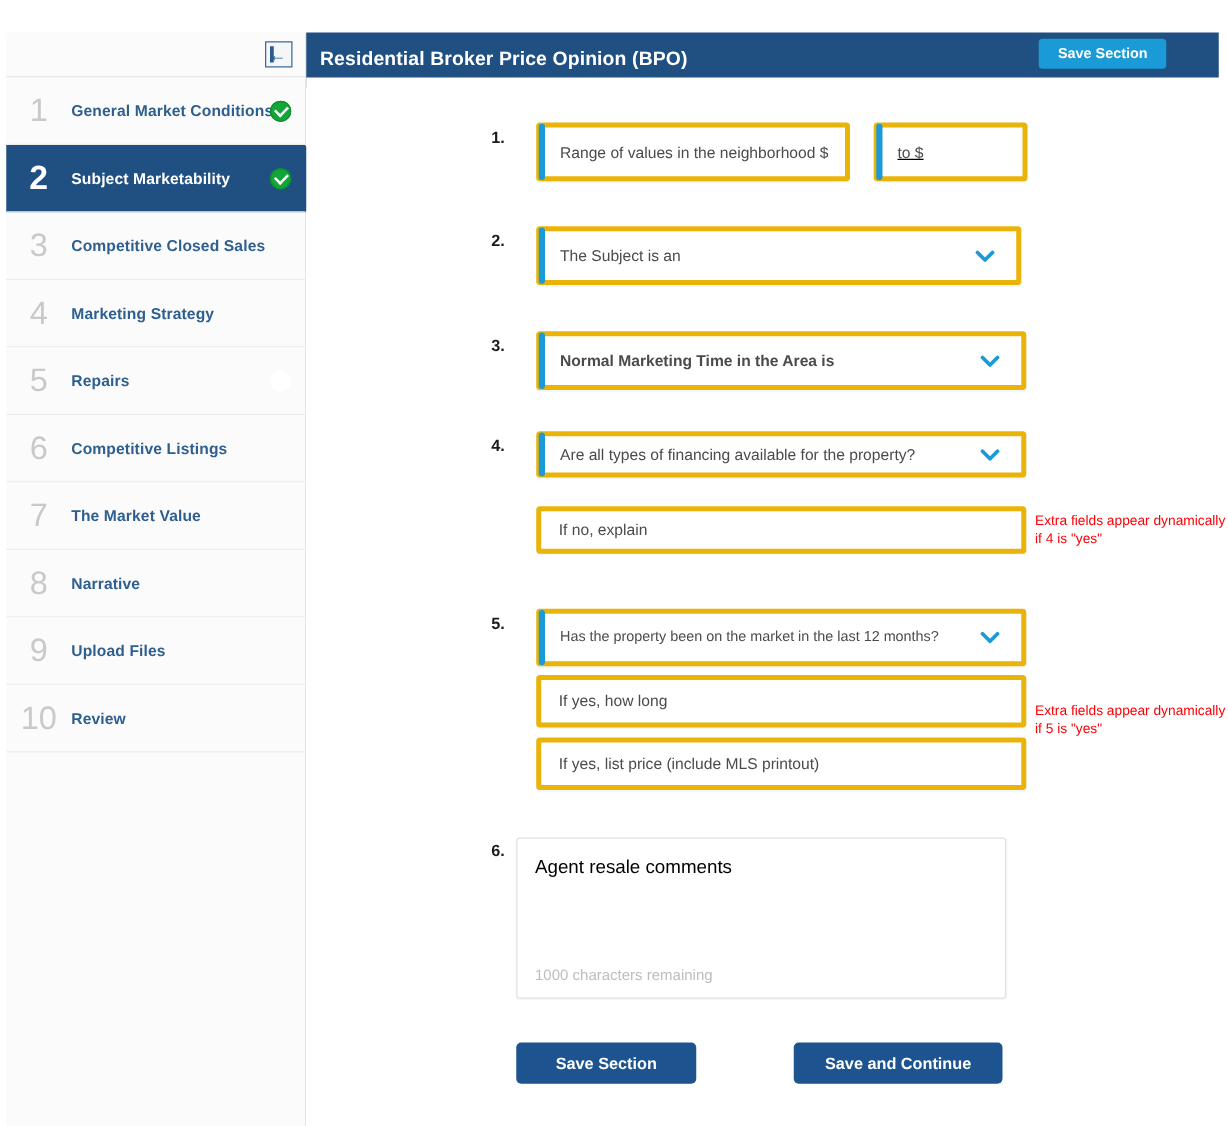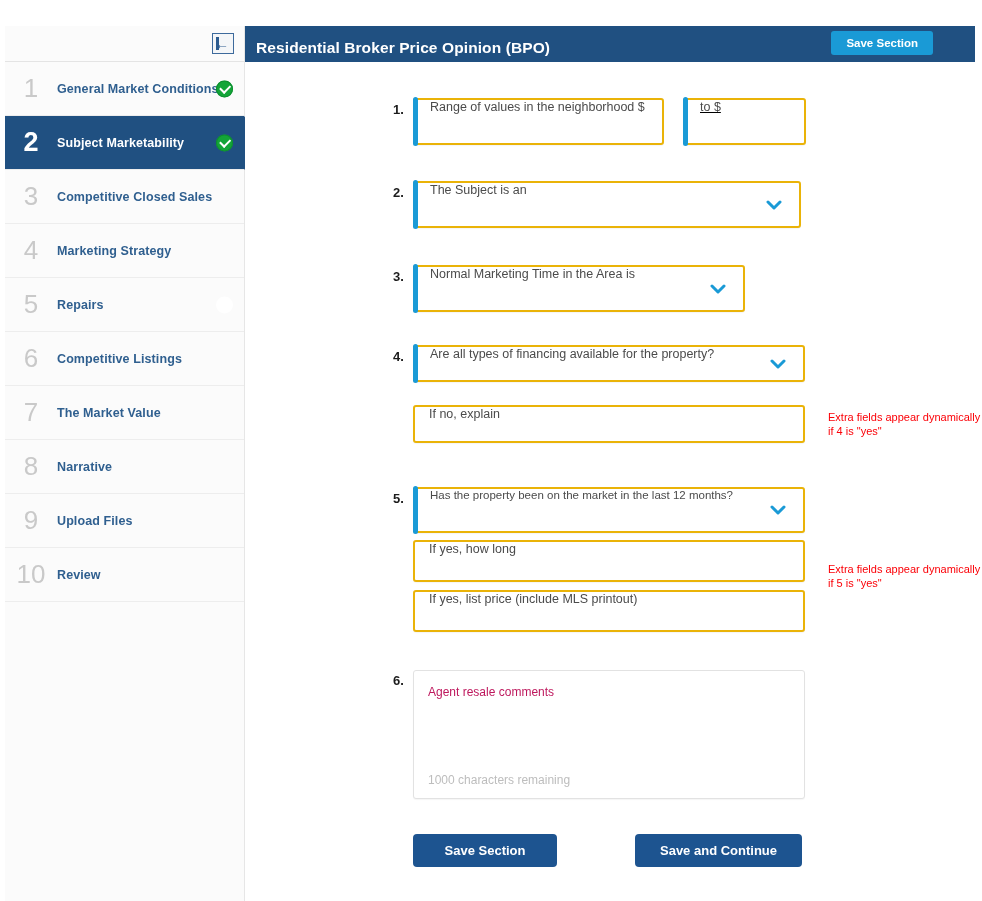--- a/index.html
+++ b/index.html
@@ -126,24 +126,24 @@
   .qnum {
     position: absolute;
     font-size: 13px;
     font-weight: bold;
     color: #1c1c1c;
   }
 
   .field {
     position: absolute;
     background: #ffffff;
-    border: 2px solid #eab308;
+    border: 4px solid #eab308;
     border-radius: 3px;
     box-shadow: 0 1px 1px rgba(0,0,0,.04);
-    display: flex; 
+    display: flex; align-items: center; margin-left: 16px;
   }
   .field .accent {
     position: absolute; left: -2px; top: -3px;
     width: 5px; bottom: -3px;
     background: #1a9ad6;
     border-radius: 3px;
   }
   .field .ph {
     font-size: 12.5px;
     color: #4b4b4b;
@@ -161,21 +161,21 @@
 
   .ta {
     position: absolute;
     background: #ffffff;
     border: 1px solid #e2e2e2;
     border-radius: 3px;
     box-shadow: 0 1px 1px rgba(0,0,0,.04);
   }
   .ta .ta-ph {
     position: absolute; left: 14px; top: 14px;
-    font-size: 12px; color: #be185d;
+    font-size: 15px; color: #000000;
   }
   .ta .ta-count {
     position: absolute; left: 14px; bottom: 11px;
     font-size: 12px; color: #bdbdbd;
   }
 
   .note {
     position: absolute;
     color: #fb0007;
     font-size: 11px;
@@ -278,21 +278,21 @@
       <span class="accent"></span>
       <span class="ph">The Subject is an</span>
       <span class="chev">
         <svg width="16" height="16" viewBox="0 0 16 16">
             <path d="M2 5 L8 11 L14 5" stroke="#1a9ad6" stroke-width="3" fill="none" stroke-linecap="round" stroke-linejoin="round"></path>
           </svg>
       </span>
     </div>
 
     <div class="qnum" style="left:148px; top:207px;">3.</div>
-    <div class="field" style="left:168px; top:203px; width:332px; height:47px;">
+    <div class="field" style="left:168px; top:203px; width:392px; height:47px;font-weight:bold;">
       <span class="accent"></span>
       <span class="ph">Normal Marketing Time in the Area is</span>
       <span class="chev">
         <svg width="16" height="16" viewBox="0 0 16 16">
             <path d="M2 5 L8 11 L14 5" stroke="#1a9ad6" stroke-width="3" fill="none" stroke-linecap="round" stroke-linejoin="round"></path>
           </svg>
       </span>
     </div>
 
     <div class="qnum" style="left:148px; top:287px;">4.</div>

